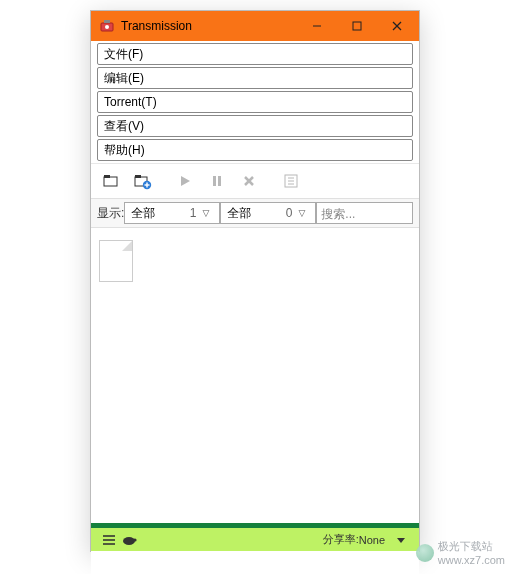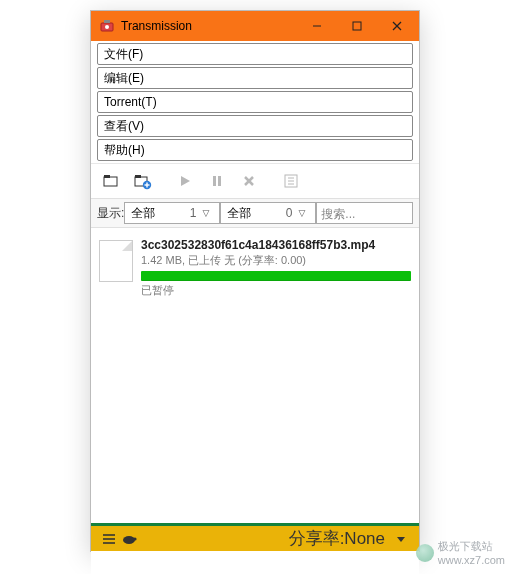--- a/index.html
+++ b/index.html
@@ -143,26 +143,26 @@
     margin-top:3px;
     width:100%;
     border-radius:1px;
     box-shadow: inset 0 -1px 0 rgba(0,0,0,0.12);
   }
   .tstatus {font-size:11px;color:#7a7a7a;margin-top:2px;}
   .statusbar {
     position:absolute;
     left:0;right:0;bottom:0;
     height:28px;
-    border-top:3px solid #15803d;
-    background:#eab308;
+    border-top:5px solid #15803d;
+    background:#bef264;
     display:flex;
     align-items:center;
     padding:0 8px;
-    font-size:17px;
+    font-size:11px;
     color:#333;
   }
   .statusbar .spacer{flex:1;}
   .sicon{width:20px;display:flex;justify-content:center;color:#333;}
   .watermark {
     position:absolute;
     right:17px; bottom:8px;
     display:flex;align-items:center;gap:4px;
     color:#9aa0a6;
     font-size:11px;
@@ -274,26 +274,20 @@
       <span class="chev">▽</span>
     </div>
     <div class="searchbox">
       <span>搜索...</span>
     </div>
   </div>
 
   <div class="listarea">
     <div class="torrent">
       <div class="ticon"></div>
-      <div class="tinfo">
-        <div class="tname">3cc302532830f61c4a18436168ff57b3.mp4</div>
-        <div class="tmeta">1.42 MB, 已上传 无 (分享率: 0.00)</div>
-        <div class="tprog"></div>
-        <div class="tstatus">已暂停</div>
-      </div>
     </div>
   </div>
 
   <div class="statusbar">
     <div class="sicon">
       <svg width="14" height="12" viewBox="0 0 14 12">
           <line x1="1" y1="2" x2="13" y2="2" stroke="#333" stroke-width="1.6"></line>
           <line x1="1" y1="6" x2="13" y2="6" stroke="#333" stroke-width="1.6"></line>
           <line x1="1" y1="10" x2="13" y2="10" stroke="#333" stroke-width="1.6"></line>
         </svg>

